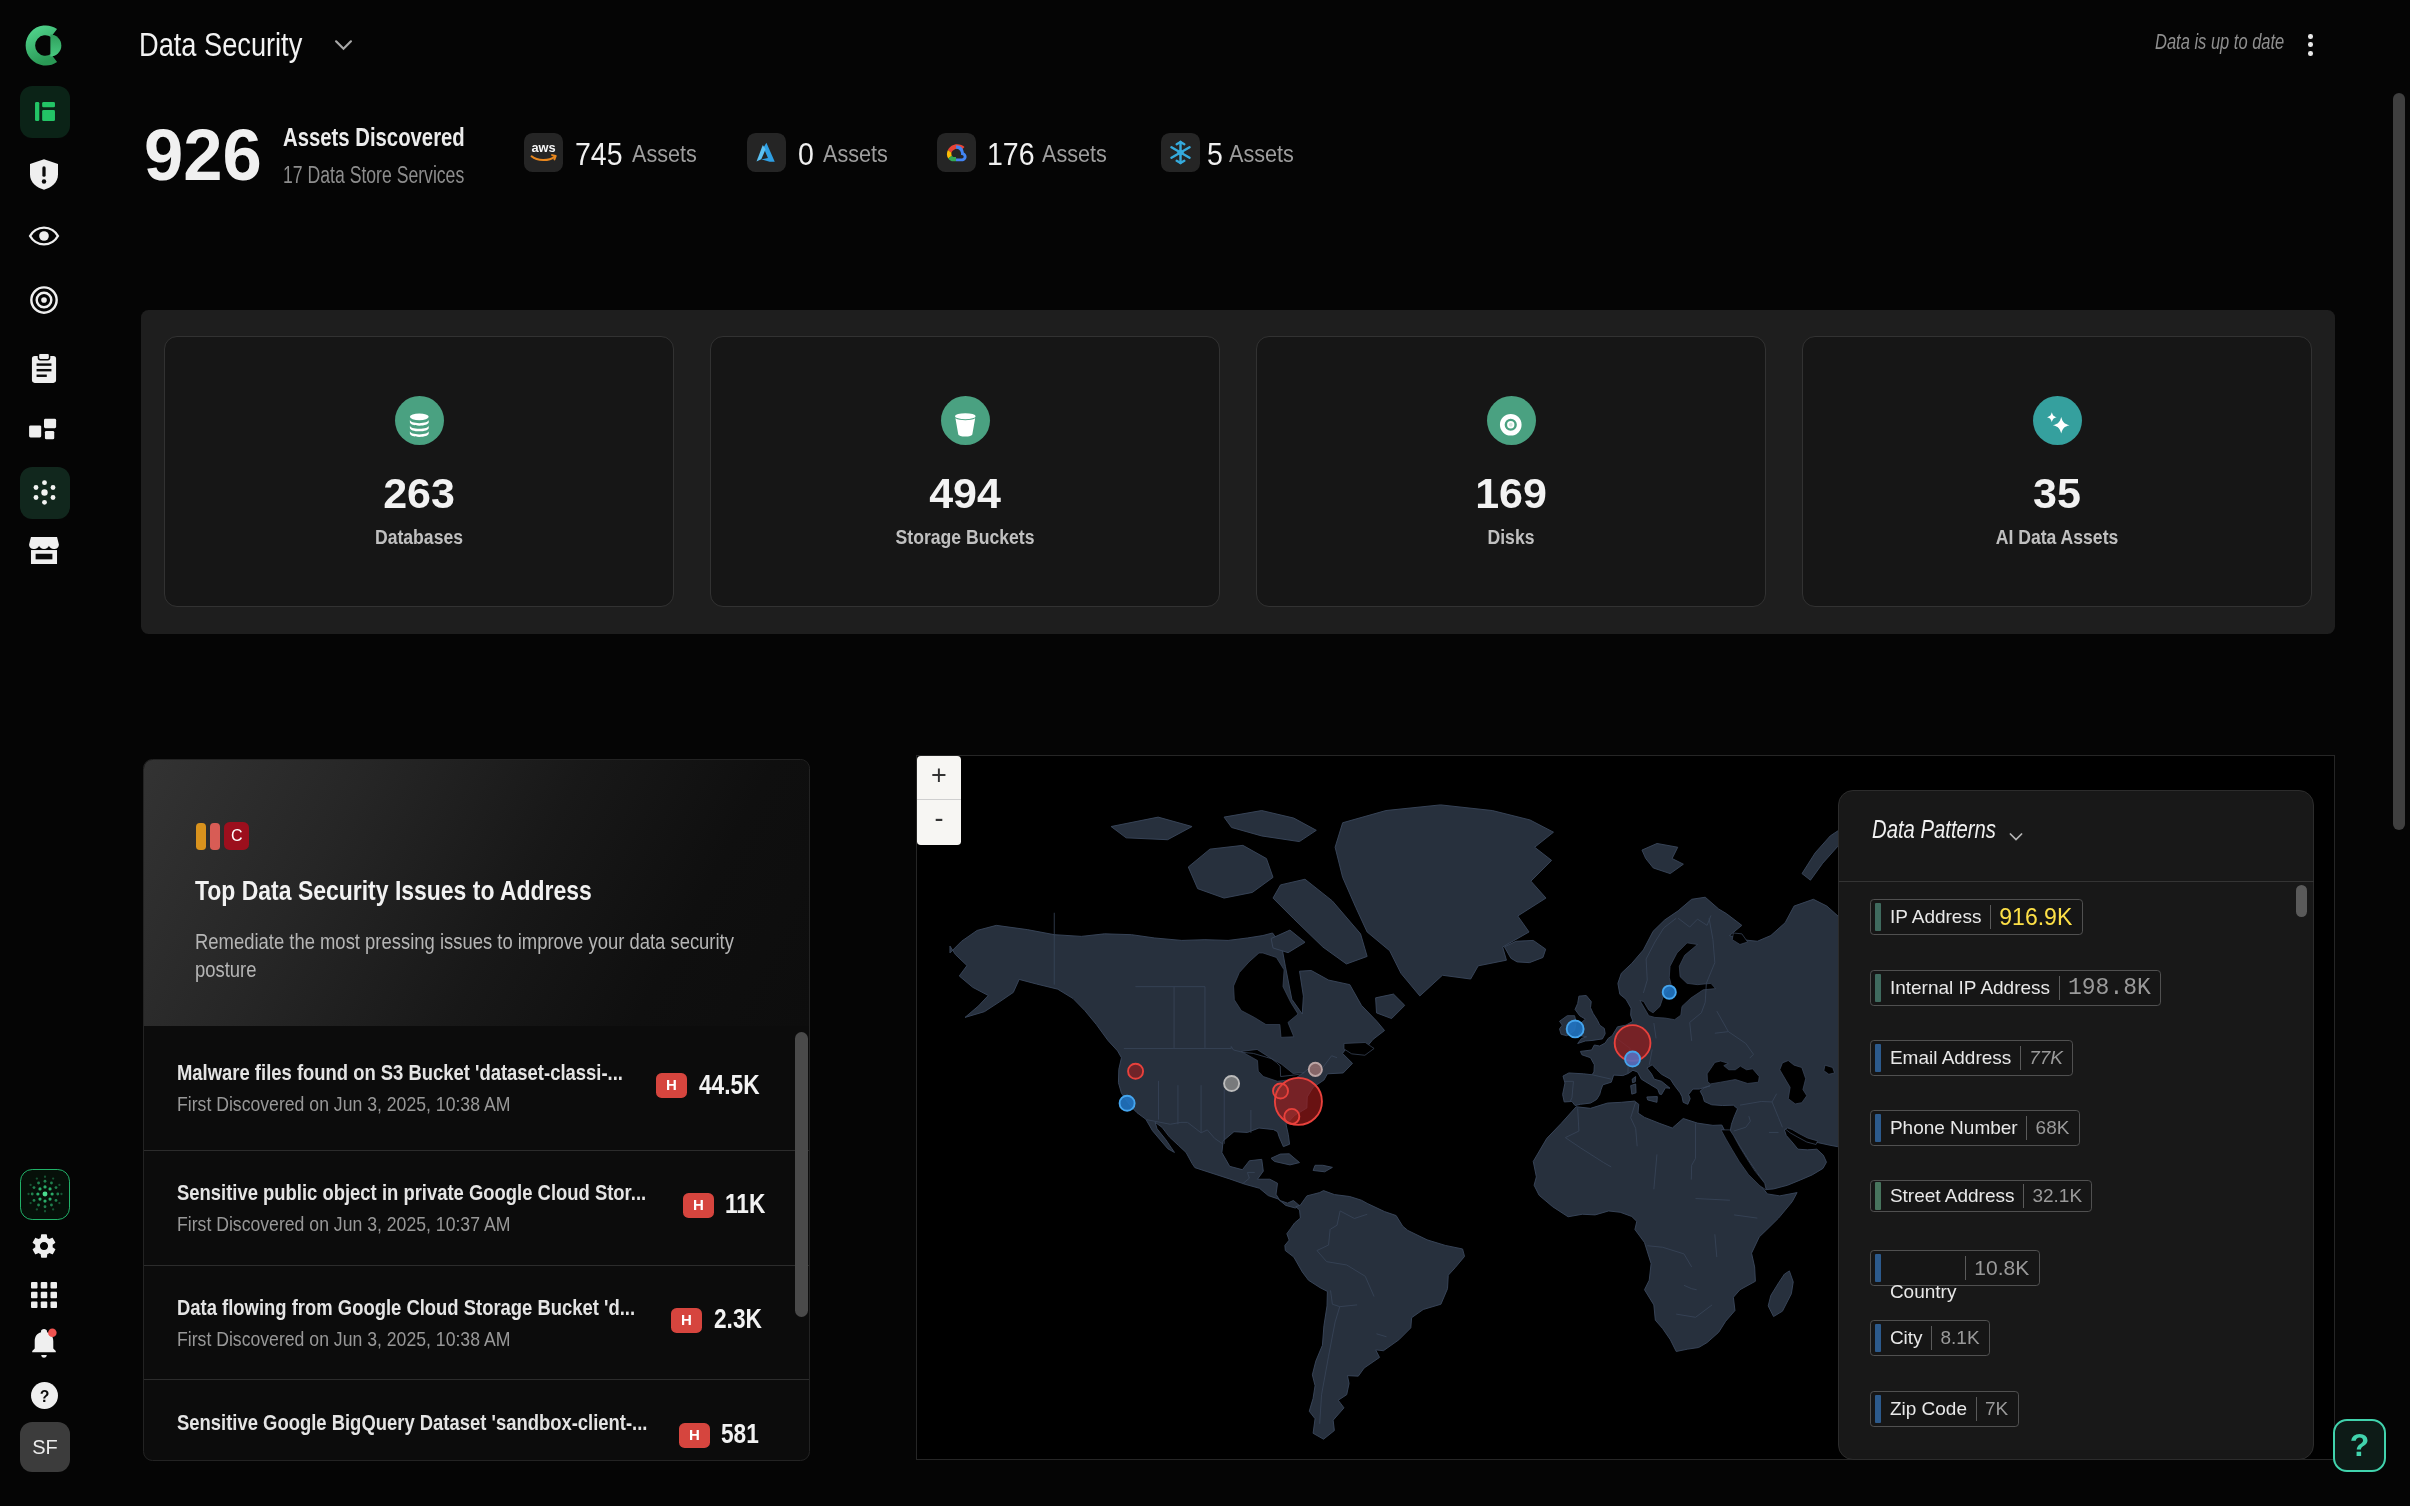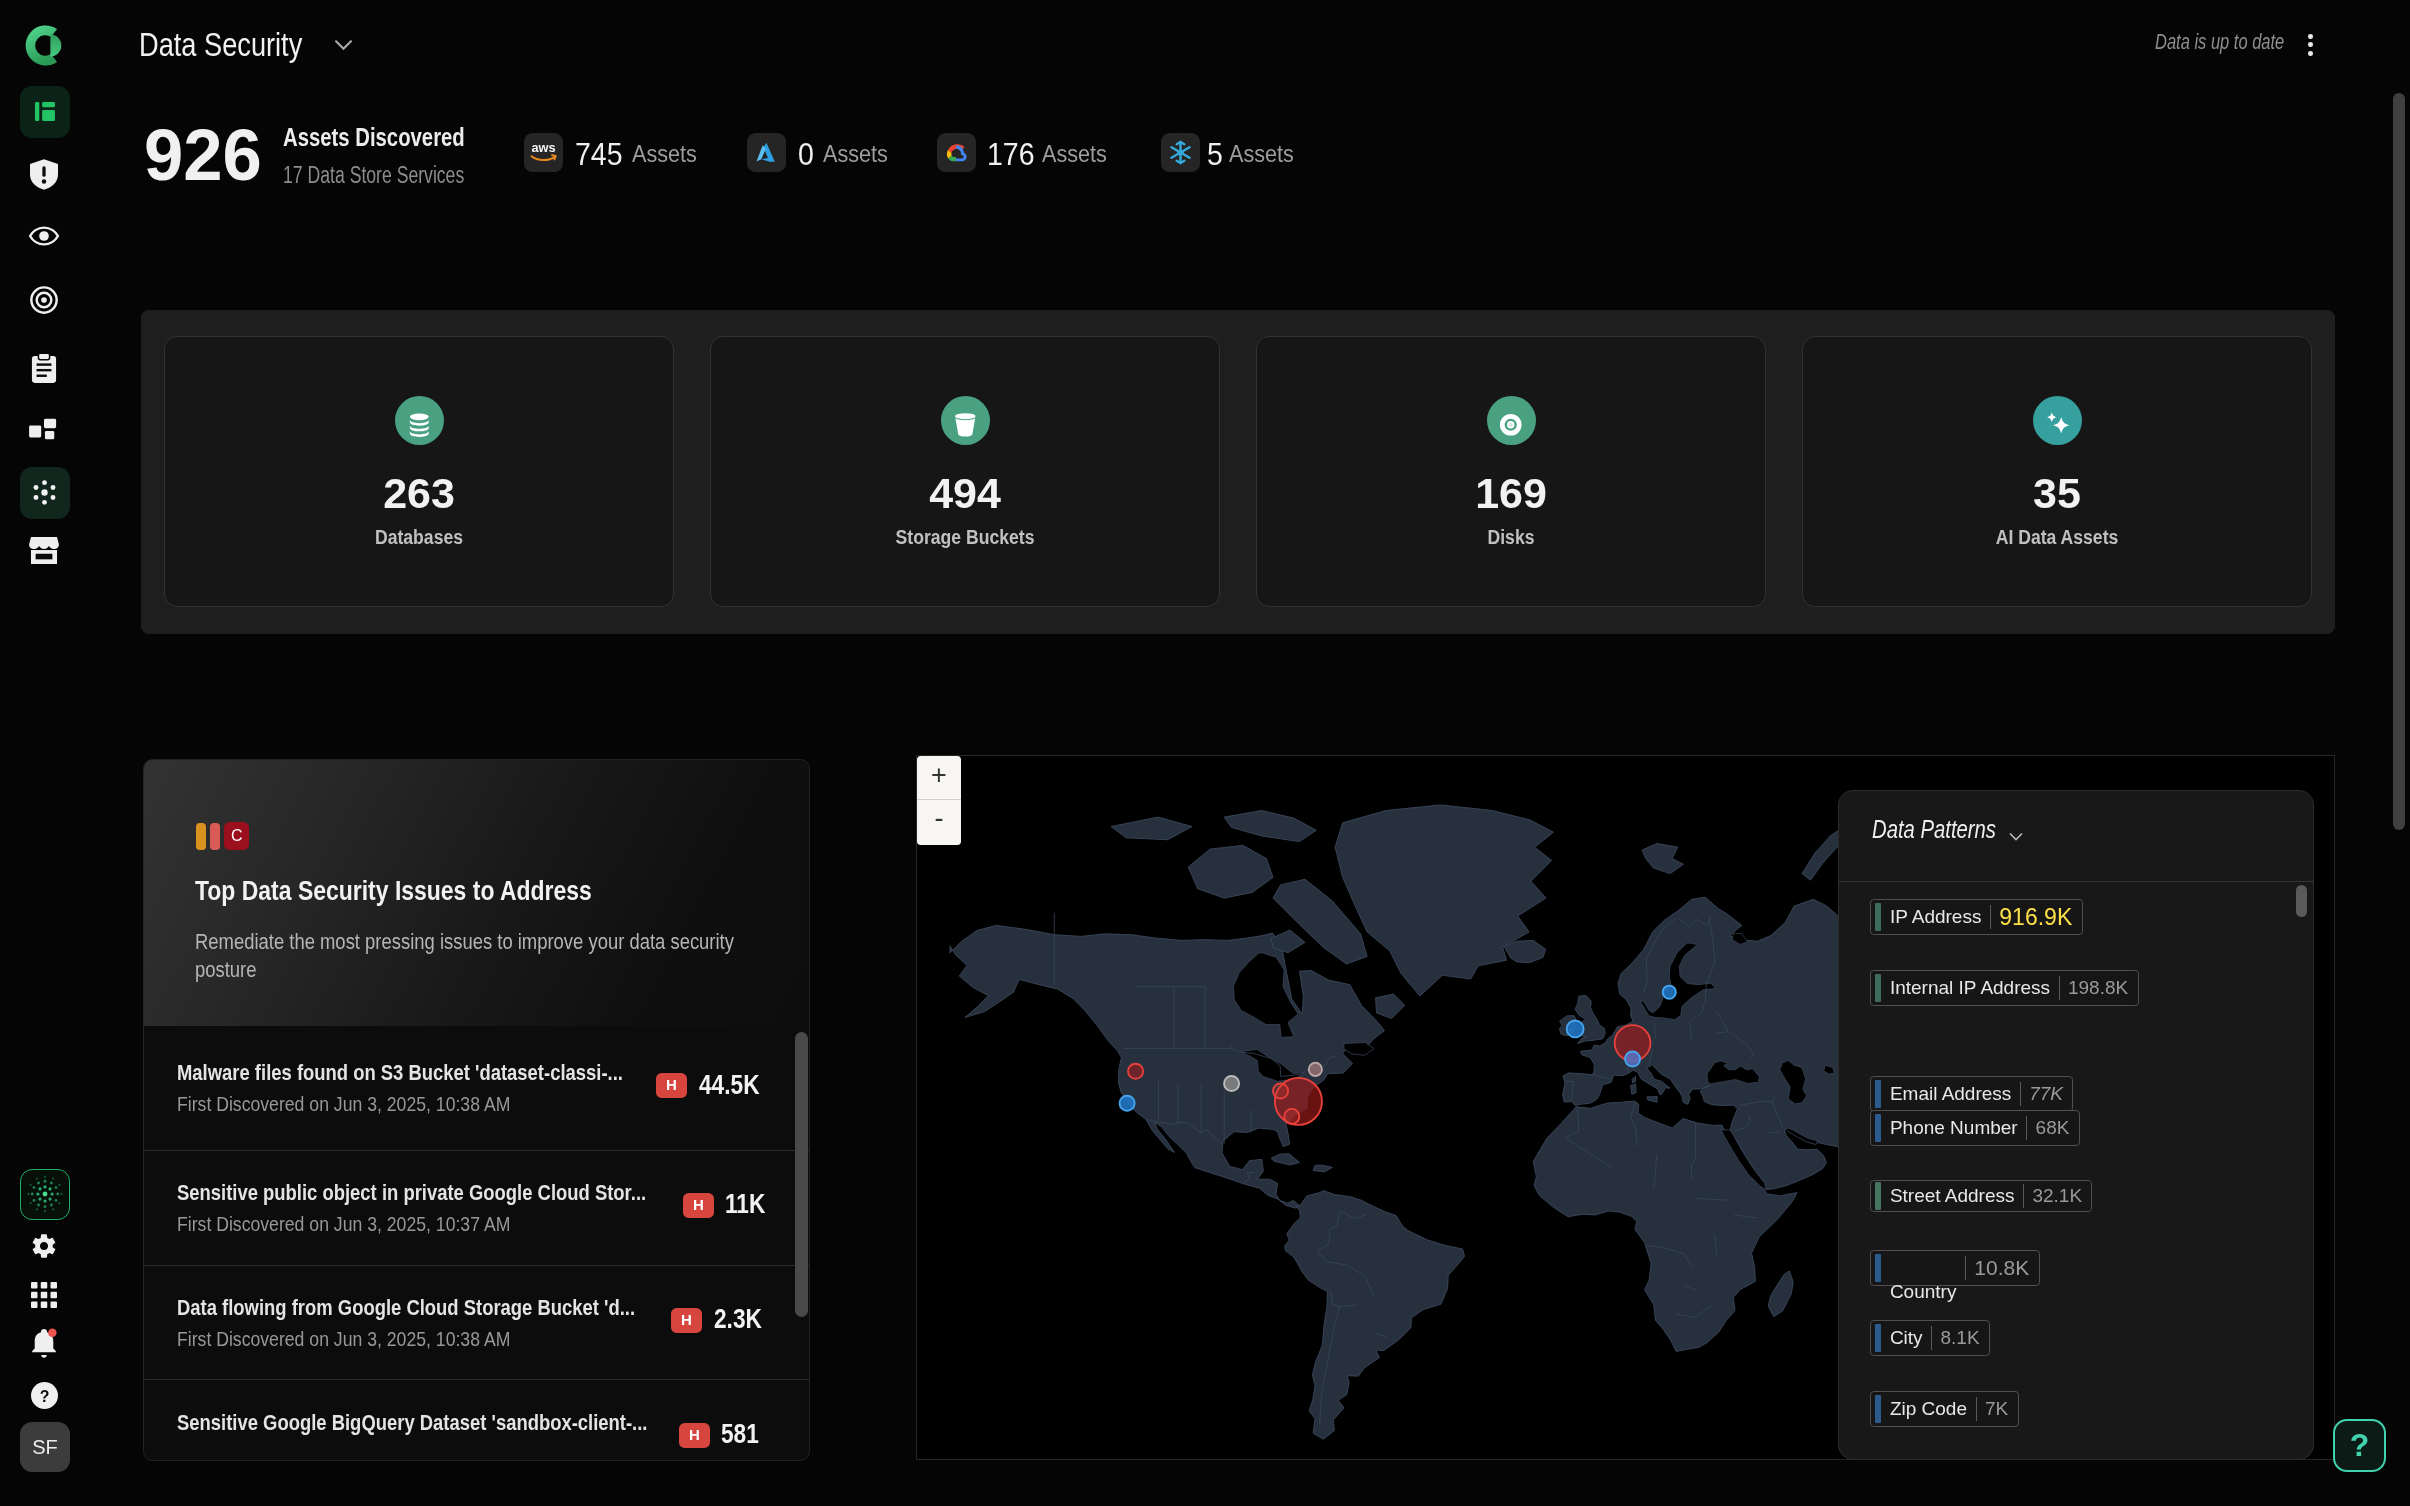--- a/index.html
+++ b/index.html
@@ -411,24 +411,24 @@
   <div style="width:6.6px;height:28px;background:#3f6a5e;border-radius:0.9px;margin-right:8.5px;"></div>
   <span style="font-size:19px;color:#e8e8e8;white-space:nowrap;">IP Address</span>
   <div style="width:0.9px;height:24.5px;background:#5a5a5a;margin:0 8.5px;"></div>
   <span style="font-size:23px;color:#fde047;white-space:nowrap;">916.9K</span>
 </div>
 
 <div class="abs" style="left:1870px;top:970px;height:36px;border:0.9px solid #505050;border-radius:3.8px;display:inline-flex;align-items:center;padding:0 9.4px 0 3.8px;background:#161616;justify-content:space-between;">
   <div style="width:6.6px;height:28px;background:#3f6a5e;border-radius:0.9px;margin-right:8.5px;"></div>
   <span style="font-size:19px;color:#e8e8e8;white-space:nowrap;">Internal IP Address</span>
   <div style="width:0.9px;height:24.5px;background:#5a5a5a;margin:0 8.5px;"></div>
-  <span style="font-size:19px;color:#9a9a9a;white-space:nowrap;">198.8K</span>
-</div>
-
-<div class="abs" style="left:1870px;top:1040px;height:36px;border:0.9px solid #505050;border-radius:3.8px;display:inline-flex;align-items:center;padding:0 9.4px 0 3.8px;background:#161616;margin-top:36px;">
+  <span style="font-size:23px;color:#9a9a9a;white-space:nowrap;font-family:Liberation Mono, monospace;">198.8K</span>
+</div>
+
+<div class="abs" style="left:1870px;top:1040px;height:36px;border:0.9px solid #505050;border-radius:3.8px;display:inline-flex;align-items:center;padding:0 9.4px 0 3.8px;background:#161616;">
   <div style="width:6.6px;height:28px;background:#2c5a8c;border-radius:0.9px;margin-right:8.5px;"></div>
   <span style="font-size:19px;color:#e8e8e8;white-space:nowrap;">Email Address</span>
   <div style="width:0.9px;height:24.5px;background:#5a5a5a;margin:0 8.5px;"></div>
   <span style="font-size:19px;color:#9a9a9a;white-space:nowrap;font-style:italic;">77K</span>
 </div>
 
 <div class="abs" style="left:1870px;top:1110px;height:36px;border:0.9px solid #505050;border-radius:3.8px;display:inline-flex;align-items:center;padding:0 9.4px 0 3.8px;background:#161616;">
   <div style="width:6.6px;height:28px;background:#2c5a8c;border-radius:0.9px;margin-right:8.5px;"></div>
   <span style="font-size:19px;color:#e8e8e8;white-space:nowrap;">Phone Number</span>
   <div style="width:0.9px;height:24.5px;background:#5a5a5a;margin:0 8.5px;"></div>

